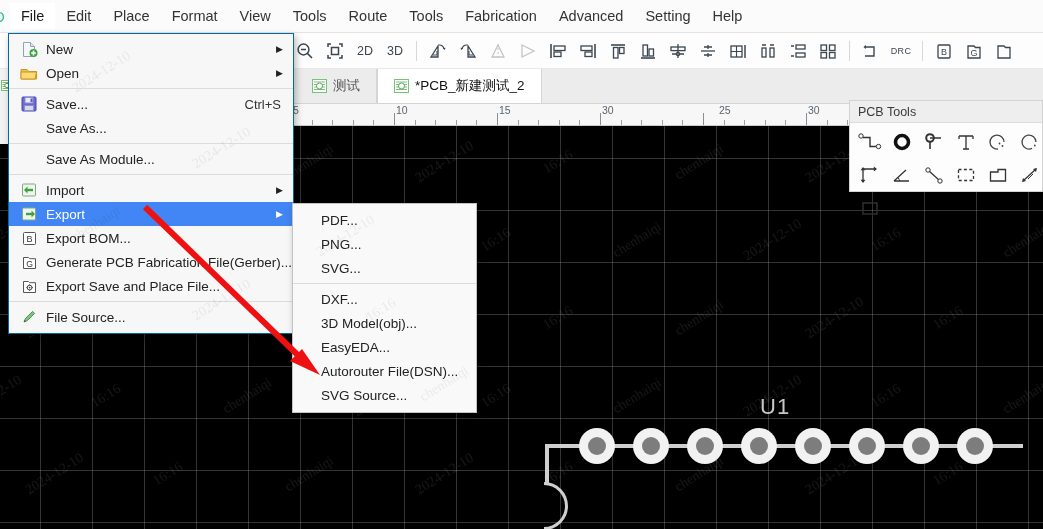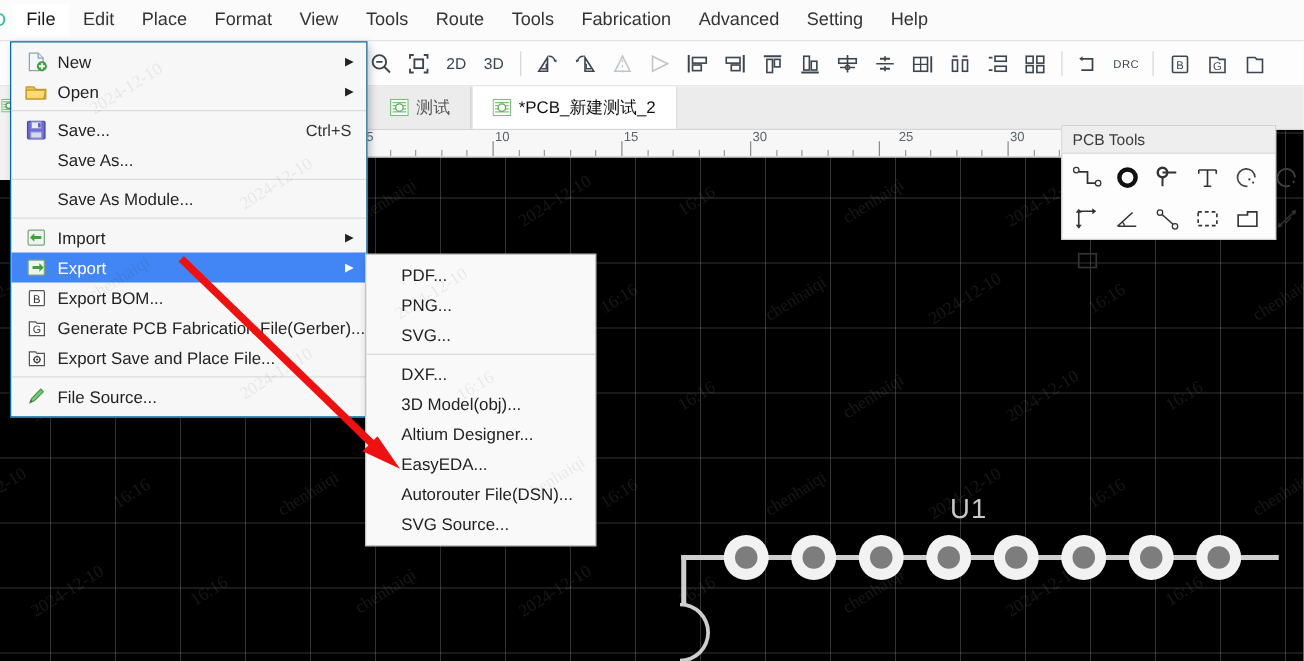--- a/index.html
+++ b/index.html
@@ -237,21 +237,21 @@
     font-size: 22px;
     color: #c8c8c8;
     font-family: "Liberation Sans", sans-serif;
     letter-spacing: 1px;
   }
 
   
   .pcbtools {
     position: absolute;
     left: 849px; top: 100px;
-    width: 172px; height: 92px;
+    width: 194px; height: 92px;
     background: #fdfdfd;
     border: 1px solid #d2d2d2;
     z-index: 4;
   }
   .pcbtools-hdr {
     height: 22px;
     background: #eeeeee;
     border-bottom: 1px solid #dcdcdc;
     display: flex; align-items: center;
     padding-left: 8px;
@@ -867,21 +867,20 @@
       <div class="wm-dark" style="left: 180px; top: 258px;">2024-12-10</div>
     </div>
 
   <div class="submenu" id="export-submenu">
       <div class="srow">PDF...</div>
       <div class="srow">PNG...</div>
       <div class="srow">SVG...</div>
       <div class="msep"></div>
       <div class="srow">DXF...</div>
       <div class="srow">3D Model(obj)...</div>
-      <div class="srow">Altium Designer...</div>
       <div class="srow">EasyEDA...</div>
       <div class="srow">Autorouter File(DSN)...</div>
       <div class="srow">SVG Source...</div>
       <div class="wm-dark" style="left: 20px; top: 24px;">2024-12-10</div>
       <div class="wm-dark" style="left: 72px; top: 98px;">16:16</div>
       <div class="wm-dark" style="left: 124px; top: 172px;">chenhaiqi</div>
     </div>
 
   <div class="annot-arrow">
     <svg width="220" height="195" viewBox="0 0 220 195">

